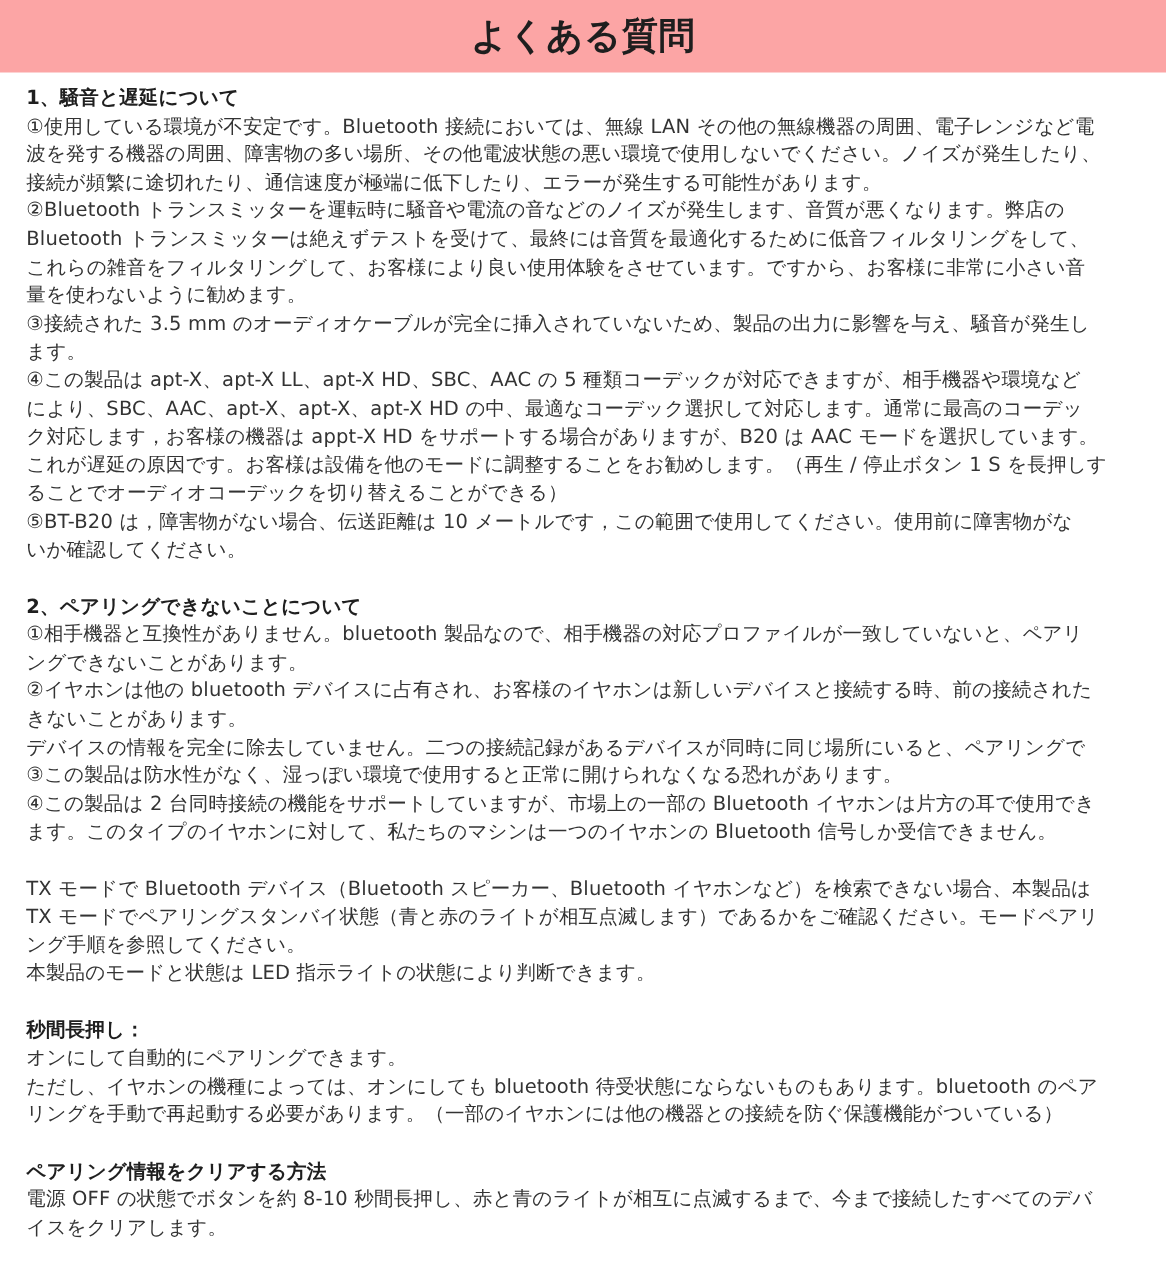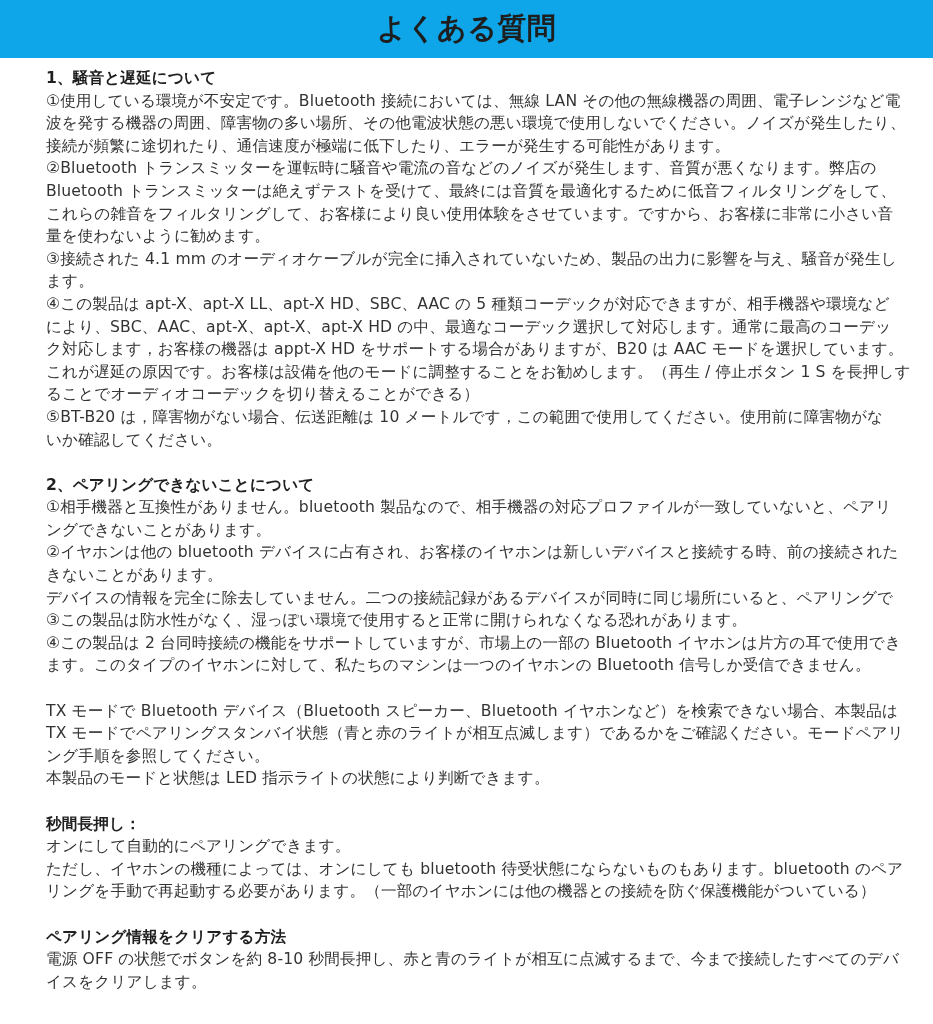--- a/index.html
+++ b/index.html
@@ -9,34 +9,34 @@
     }
     body {
       width: 933px;
       height: 1024px;
       overflow: hidden;
       font-family: "DejaVu Sans", "Liberation Sans", sans-serif;
       color: #333333;
     }
     .header {
       height: 58px;
-      background: #0ea5e9;
+      background: #fca5a5;
       display: flex;
       align-items: center;
       justify-content: center;
     }
     .header h1 {
       margin: 0;
       font-size: 29px;
       font-weight: bold;
       color: #1e1e1e;
       letter-spacing: 0.5px;
     }
     .content {
-      padding: 9px 0 0 46px;
+      padding: 9px 0 0 21px;
       width: 880px;
     }
     .section {
       margin: 0;
     }
     .line {
       font-size: 15.6px;
       line-height: 22.6px;
       white-space: nowrap;
       color: #333333;
@@ -61,21 +61,21 @@
 
   <div class="section">
     <div class="line heading">1、騒音と遅延について</div>
     <div class="line">①使用している環境が不安定です。Bluetooth 接続においては、無線 LAN その他の無線機器の周囲、電子レンジなど電</div>
     <div class="line">波を発する機器の周囲、障害物の多い場所、その他電波状態の悪い環境で使用しないでください。ノイズが発生したり、</div>
     <div class="line">接続が頻繁に途切れたり、通信速度が極端に低下したり、エラーが発生する可能性があります。</div>
     <div class="line">②Bluetooth トランスミッターを運転時に騒音や電流の音などのノイズが発生します、音質が悪くなります。弊店の</div>
     <div class="line">Bluetooth トランスミッターは絶えずテストを受けて、最終には音質を最適化するために低音フィルタリングをして、</div>
     <div class="line">これらの雑音をフィルタリングして、お客様により良い使用体験をさせています。ですから、お客様に非常に小さい音</div>
     <div class="line">量を使わないように勧めます。</div>
-    <div class="line">③接続された 4.1 mm のオーディオケーブルが完全に挿入されていないため、製品の出力に影響を与え、騒音が発生し</div>
+    <div class="line">③接続された 3.5 mm のオーディオケーブルが完全に挿入されていないため、製品の出力に影響を与え、騒音が発生し</div>
     <div class="line">ます。</div>
     <div class="line">④この製品は apt-X、apt-X LL、apt-X HD、SBC、AAC の 5 種類コーデックが対応できますが、相手機器や環境など</div>
     <div class="line">により、SBC、AAC、apt-X、apt-X、apt-X HD の中、最適なコーデック選択して対応します。通常に最高のコーデッ</div>
     <div class="line">ク対応します，お客様の機器は appt-X HD をサポートする場合がありますが、B20 は AAC モードを選択しています。</div>
     <div class="line">これが遅延の原因です。お客様は設備を他のモードに調整することをお勧めします。（再生 / 停止ボタン 1 S を長押しす</div>
     <div class="line">ることでオーディオコーデックを切り替えることができる）</div>
     <div class="line">⑤BT-B20 は，障害物がない場合、伝送距離は 10 メートルです，この範囲で使用してください。使用前に障害物がな</div>
     <div class="line">いか確認してください。</div>
   </div>
 

